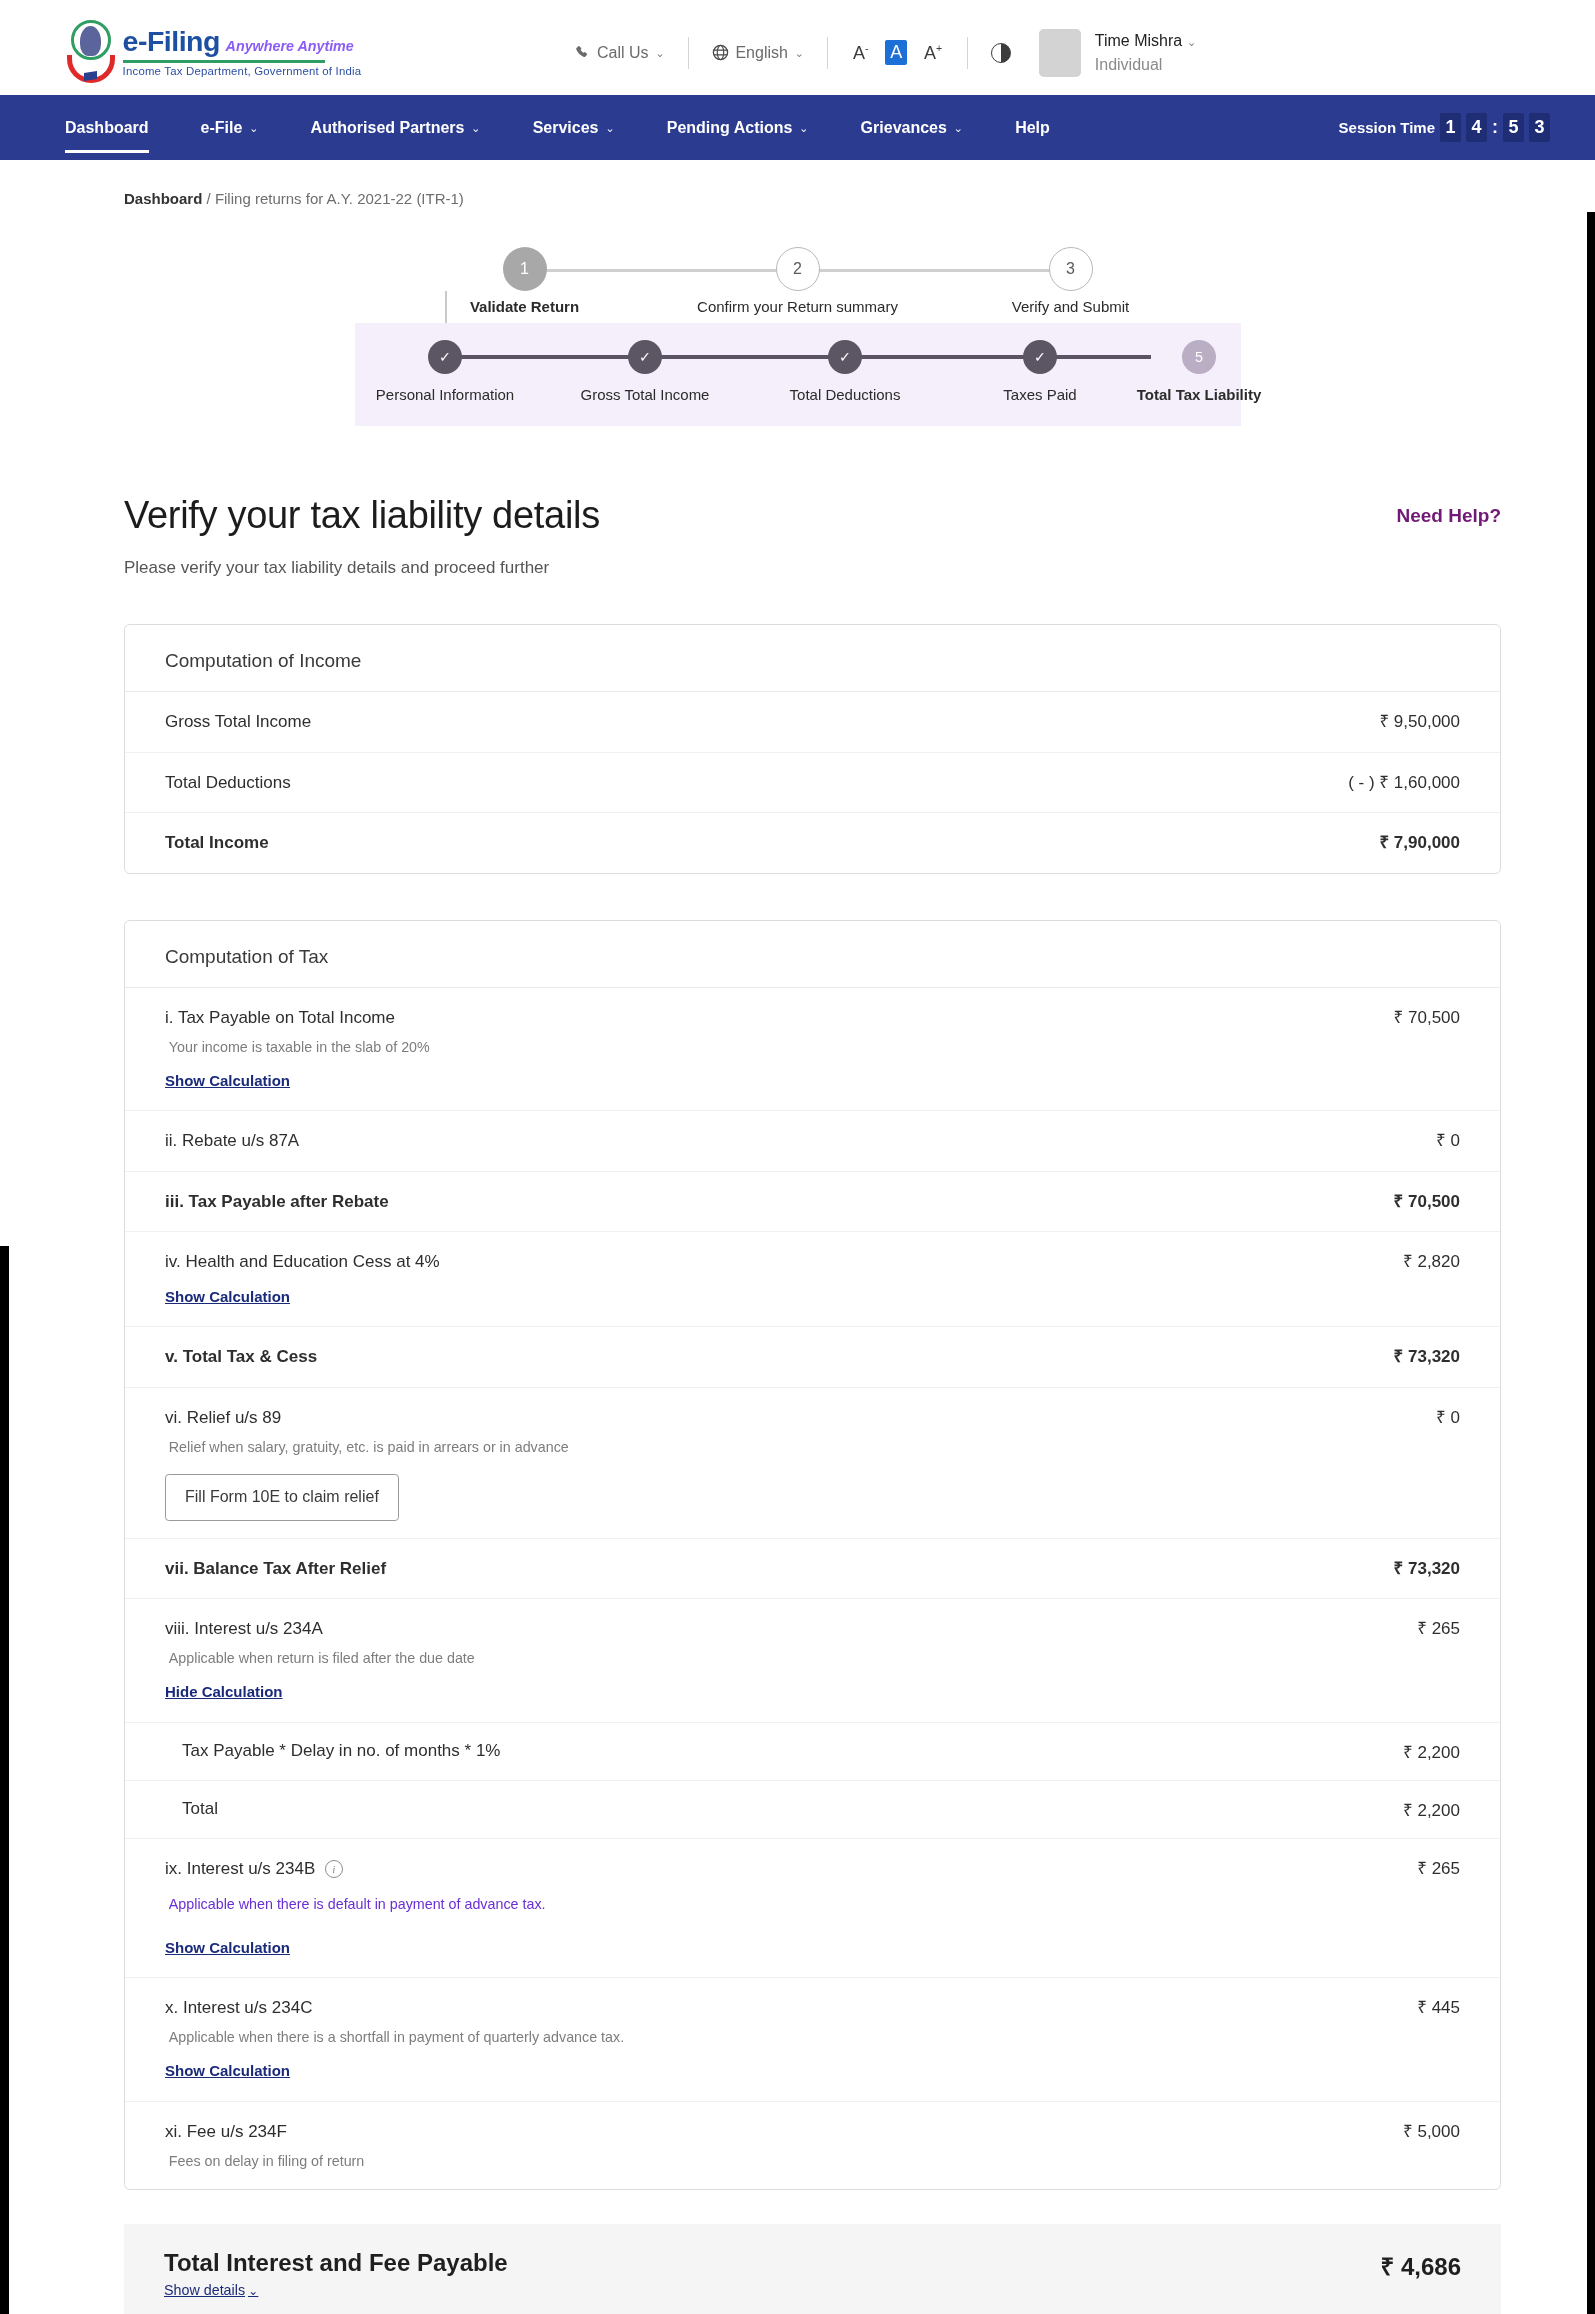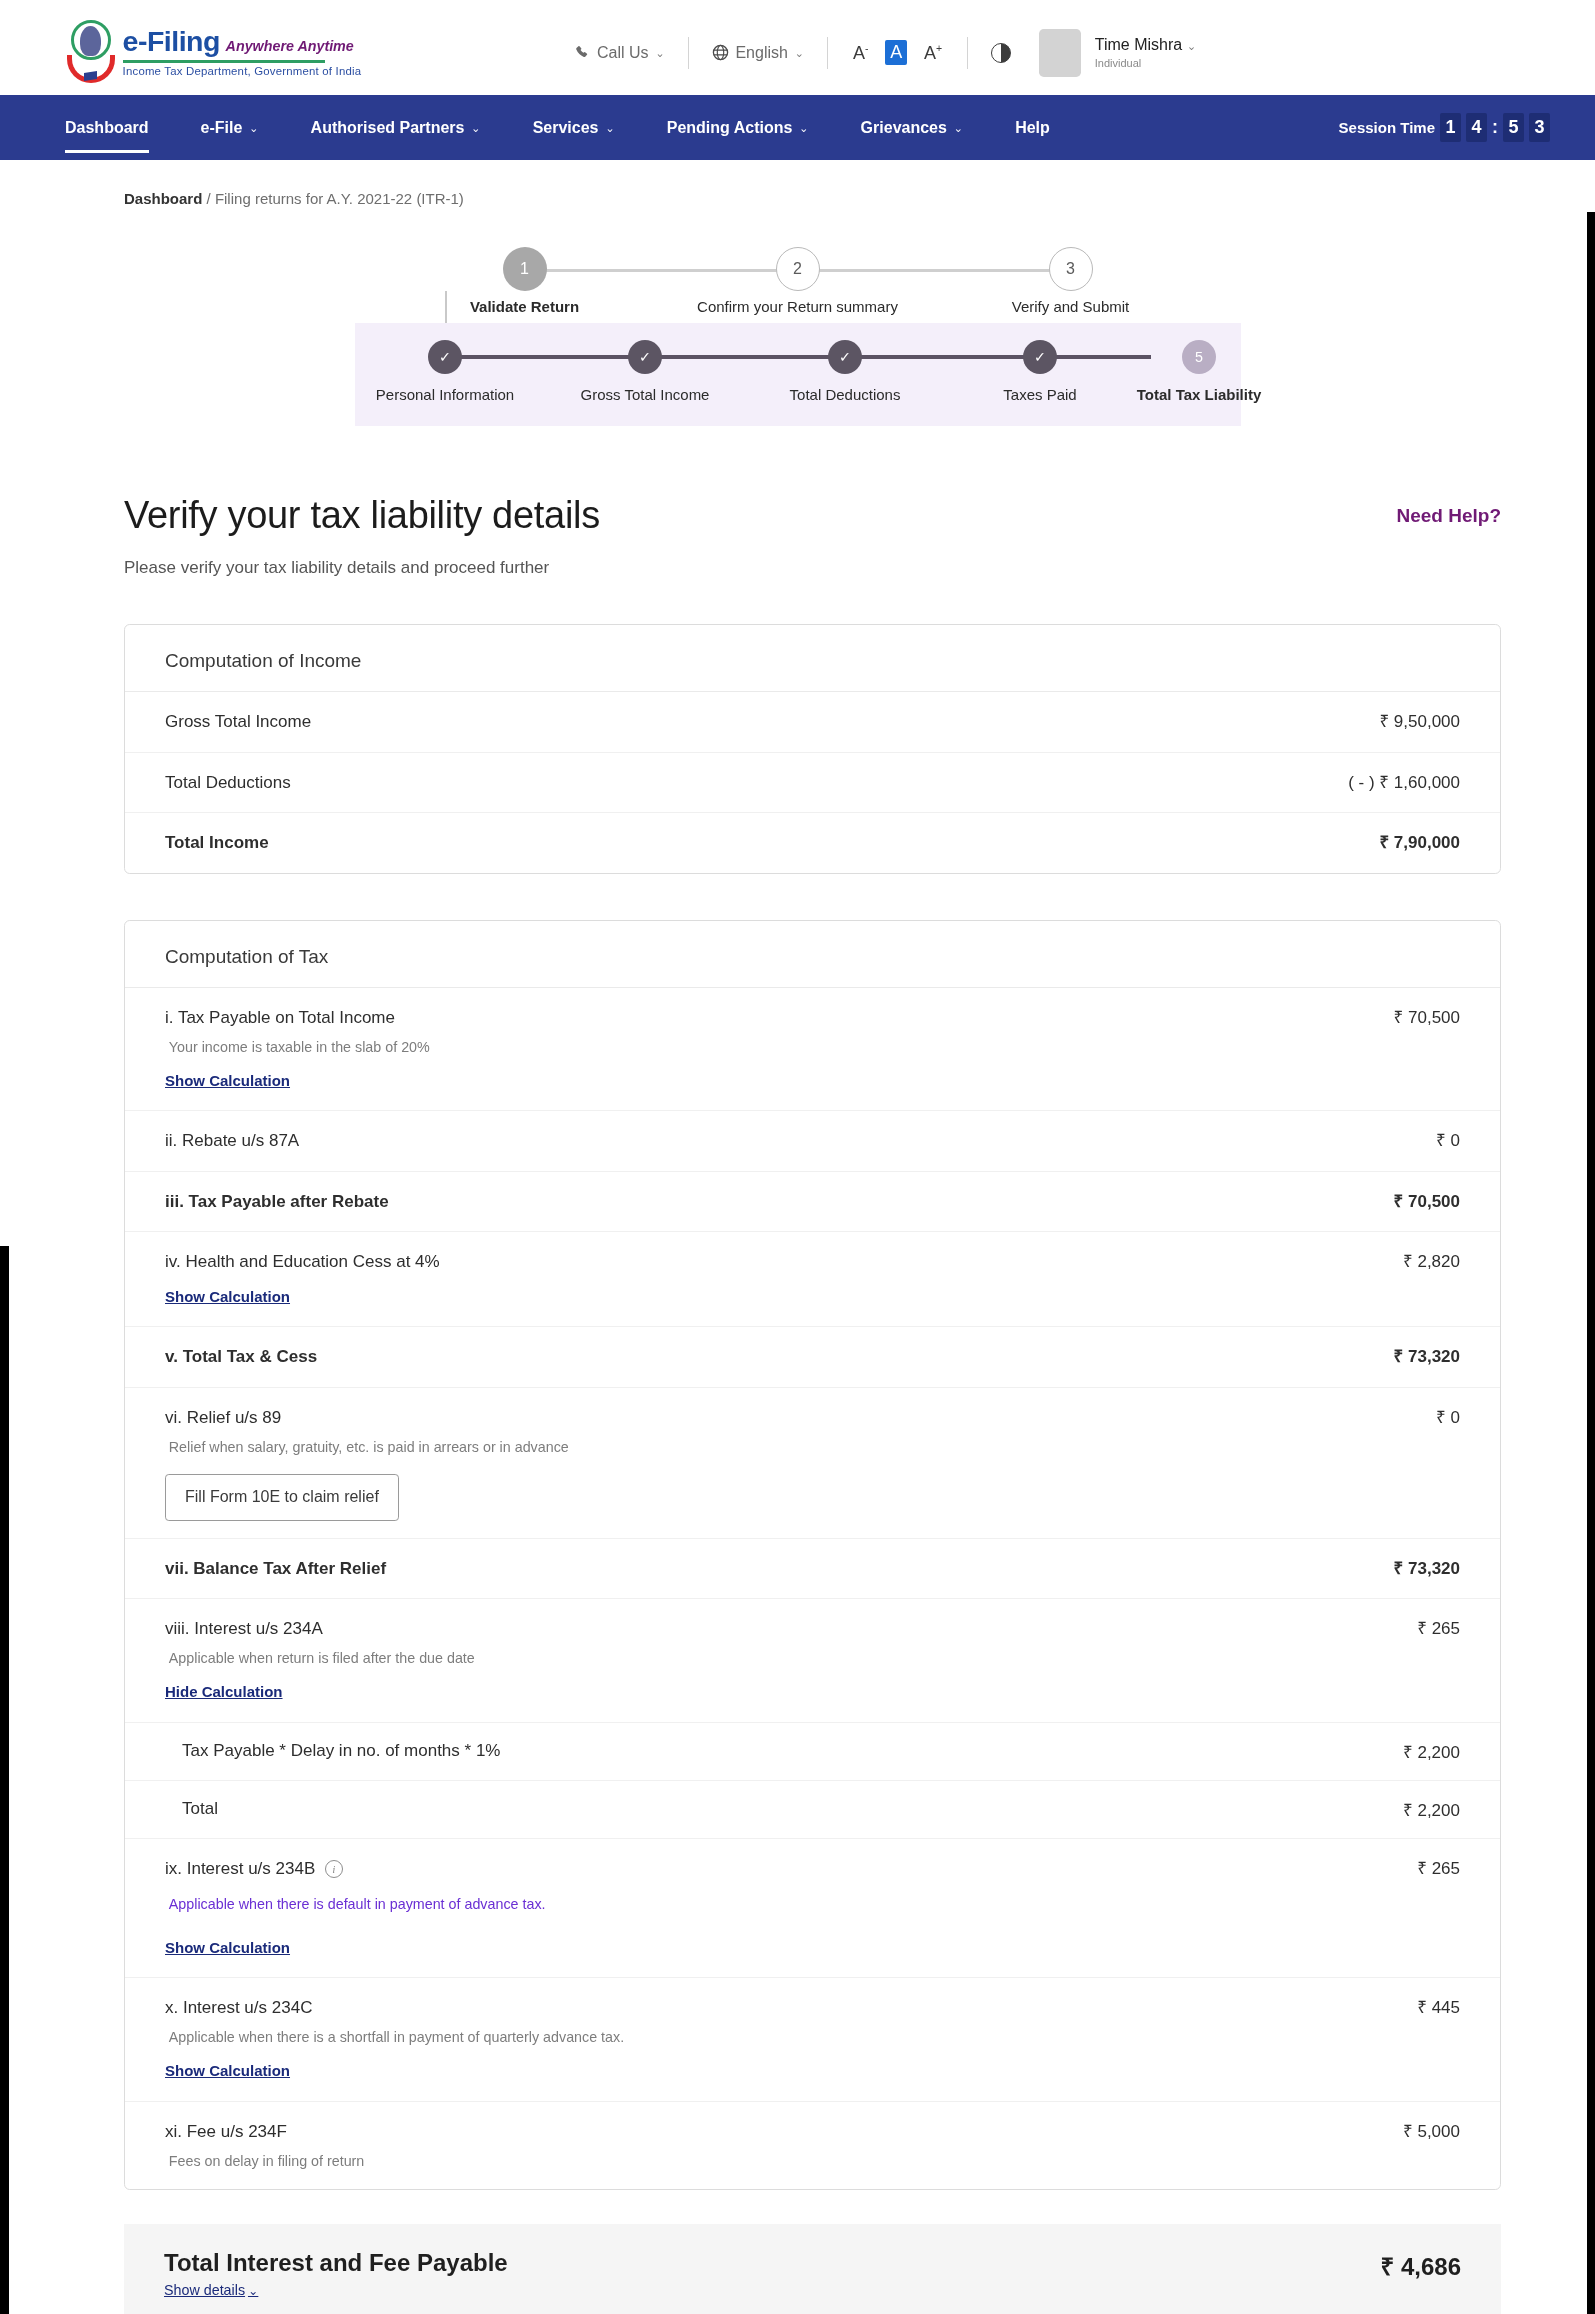--- a/index.html
+++ b/index.html
@@ -35,21 +35,21 @@
   .emblem .ribbon-blue {
     position: absolute; left: 17px; top: 53px; width: 13.3px; height: 7.6px;
     background: #2b3f8f; transform: skewY(-8deg);
   }
   .brandtext { line-height: 1; }
   .brand-row1 { display: flex; align-items: baseline; }
   .brand-efiling {
     font-size: 28.5px; font-weight: bold; color: #1d4fa3; letter-spacing: -0.5px;
   }
   .brand-tag {
-    font-size: 14.3px; font-style: italic; font-weight: bold; color: #701a75;
+    font-size: 14.3px; font-style: italic; font-weight: bold; color: #8b5cf6;
     margin-left: 5.7px;
   }
   .brand-rule { height: 3.8px; background: #2e9e63; margin: 3.8px 0 2.9px 0; width: 202px; }
   .brand-dept { font-size: 11.4px; color: #2b4ea2; letter-spacing: 0.2px; }
 
   .util { display: flex; align-items: center; margin-left: 214px; color: #6b6b6b; font-size: 16px; }
   .util-item { display: flex; align-items: center; gap: 6.7px; cursor: pointer; }
   .util-sep { width: 1px; height: 32px; background: #d4d4d4; margin: 0 23px; }
   .caret { font-size: 11.4px; color: #7a7a7a; }
   .icon-phone { display:inline-block; width: 15px; height: 15px; }
@@ -62,21 +62,21 @@
   .fs-btn sup { font-size: 10.5px; }
   .fs-btn.active { background: #1c6fd6; color: #fff; padding: 1.9px 4.8px; border-radius: 1.9px; }
   .contrast-dot {
     width: 20px; height: 20px; border-radius: 50%; border: 1.9px solid #3c3c3c;
     background: linear-gradient(90deg, #fff 50%, #3c3c3c 50%); cursor: pointer;
   }
   .userblock { display: flex; align-items: center; margin-left: 28.5px; }
   .avatar { width: 42px; height: 48px; background: #d3d3d3; border-radius: 4.8px; }
   .uname-wrap { margin-left: 13.3px; line-height: 1.45; }
   .uname { font-size: 16px; color: #222; }
-  .urole { font-size: 11px; color: #8a8a8a; }
+  .urole { font-size: 16px; color: #8a8a8a; }
 
   
   .navbar {
     position: absolute; top: 95px; left: 0; width: 1596px; height: 65px;
     background: #2b3b8f; display: flex; align-items: center;
   }
   .nav-items { display: flex; align-items: center; margin-left: 65px; }
   .nav-item {
     color: #fff; font-size: 16px; font-weight: bold; margin-right: 52px;
     display: flex; align-items: center; gap: 6.7px; cursor: pointer; position: relative;

